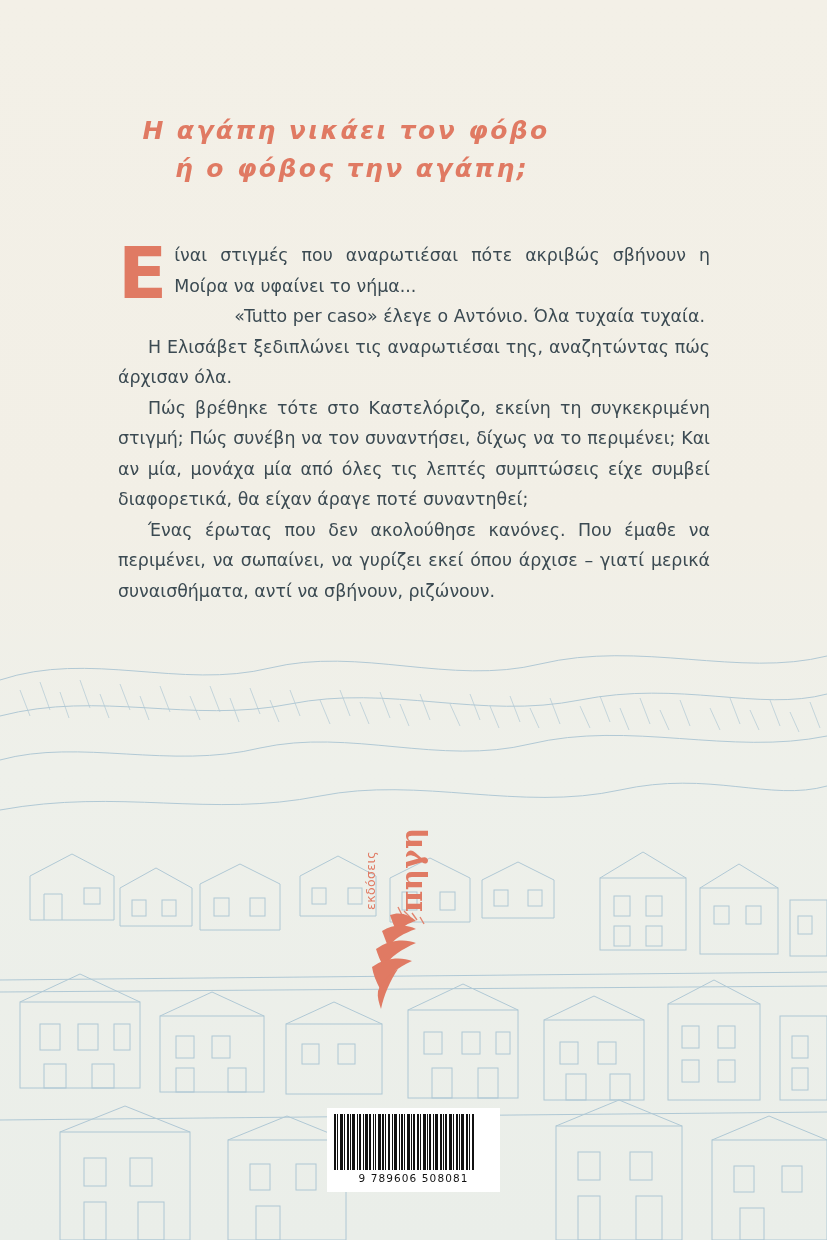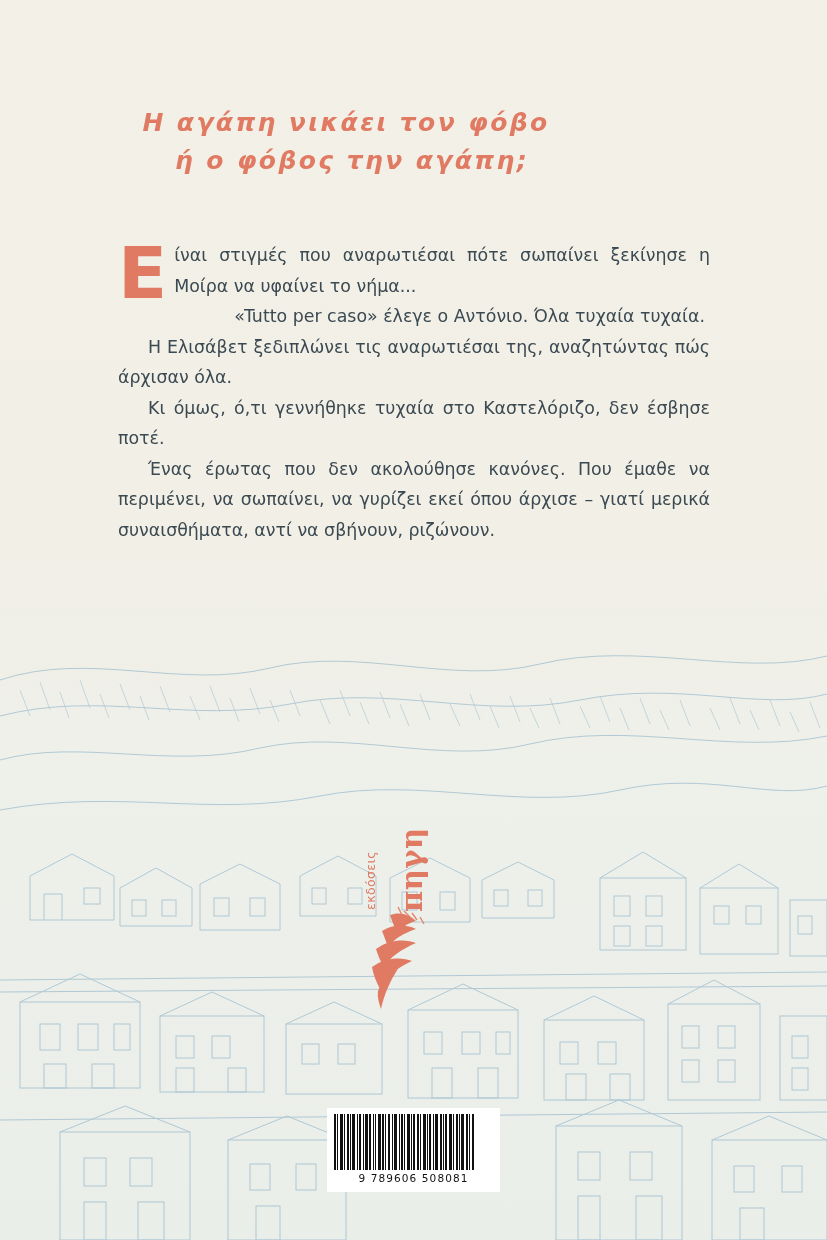--- a/index.html
+++ b/index.html
@@ -32,21 +32,21 @@
     position: absolute;
     inset: 0;
     background: linear-gradient(180deg, #f3f0e7 0%, #f2efe6 42%, #eef0ea 62%, #eaeee9 100%);
     z-index: 0;
   }
 
   
   .headline {
     position: absolute;
     left: 0;
-    top: 104px;
+    top: 112px;
     width: 692px;
     text-align: center;
     z-index: 3;
     color: #e07a63;
     font-family: "DejaVu Sans", sans-serif;
     font-style: italic;
     font-weight: 700;
     font-size: 25px;
     letter-spacing: 2.4px;
     line-height: 38px;
@@ -318,25 +318,25 @@
 </div>
 
 <div class="headline">
   <span>Η αγάπη νικάει τον φόβο</span>
   <span class="line2">ή ο φόβος την αγάπη;</span>
 </div>
 
 <div class="blurb">
   <div class="dropcap-wrap">
     <span class="dropcap">Ε</span>
-    <p>ίναι στιγμές που αναρωτιέσαι πότε σωπαίνει ξεκίνησε η Μοίρα να υφαίνει το νήμα...</p>
+    <p>ίναι στιγμές που αναρωτιέσαι πότε ακριβώς σβήνουν η Μοίρα να υφαίνει το νήμα...</p>
     <p class="indent2">«Tutto per caso» έλεγε ο Αντόνιο. Όλα τυχαία τυχαία.</p>
   </div>
   <p class="indent">Η Ελισάβετ ξεδιπλώνει τις αναρωτιέσαι της, αναζητώντας πώς άρχισαν όλα.</p>
-  <p class="indent">Κι όμως, ό,τι γεννήθηκε τυχαία στο Καστελόριζο, δεν έσβησε ποτέ.</p>
+  <p class="indent">Πώς βρέθηκε τότε στο Καστελόριζο, εκείνη τη συγκεκριμένη στιγμή; Πώς συνέβη να τον συναντήσει, δίχως να το περιμένει; Και αν μία, μονάχα μία από όλες τις λεπτές συμπτώσεις είχε συμβεί διαφορετικά, θα είχαν άραγε ποτέ συναντηθεί;</p>
   <p class="indent">Ένας έρωτας που δεν ακολούθησε κανόνες. Που έμαθε να περιμένει, να σωπαίνει, να γυρίζει εκεί όπου άρχισε – γιατί μερικά συναισθήματα, αντί να σβήνουν, ριζώνουν.</p>
 </div>
 
 <div class="publisher">
   <span class="rot pub-name">πηγη</span>
   <span class="rot pub-label">εκδόσεις</span>
 </div>
 
 <div class="publisher-mark">
   <svg width="70" height="110" viewBox="0 0 70 110" xmlns="http://www.w3.org/2000/svg">

